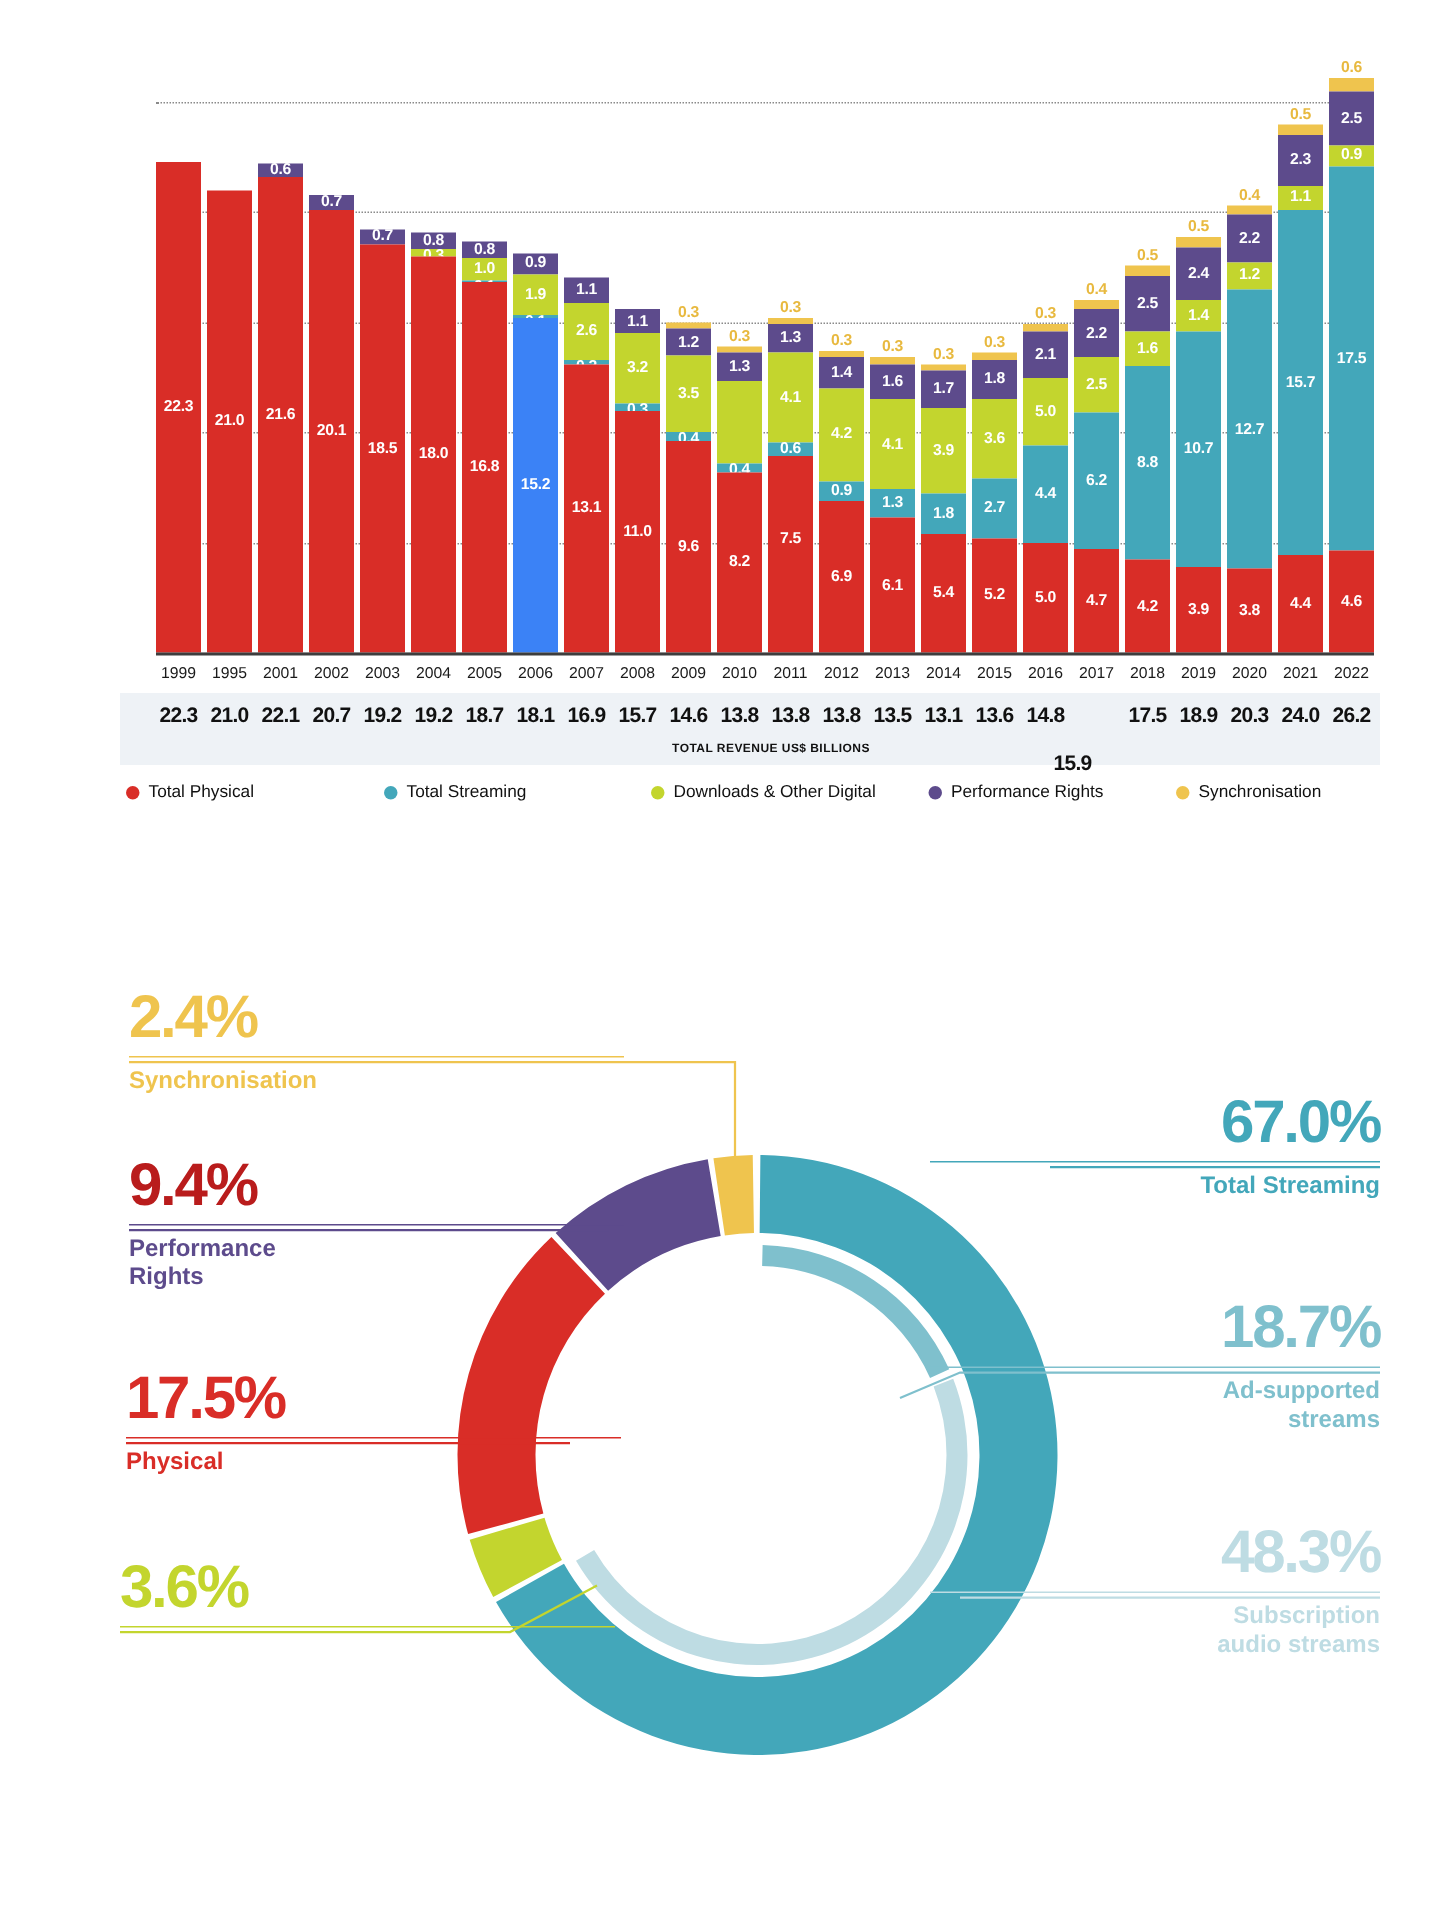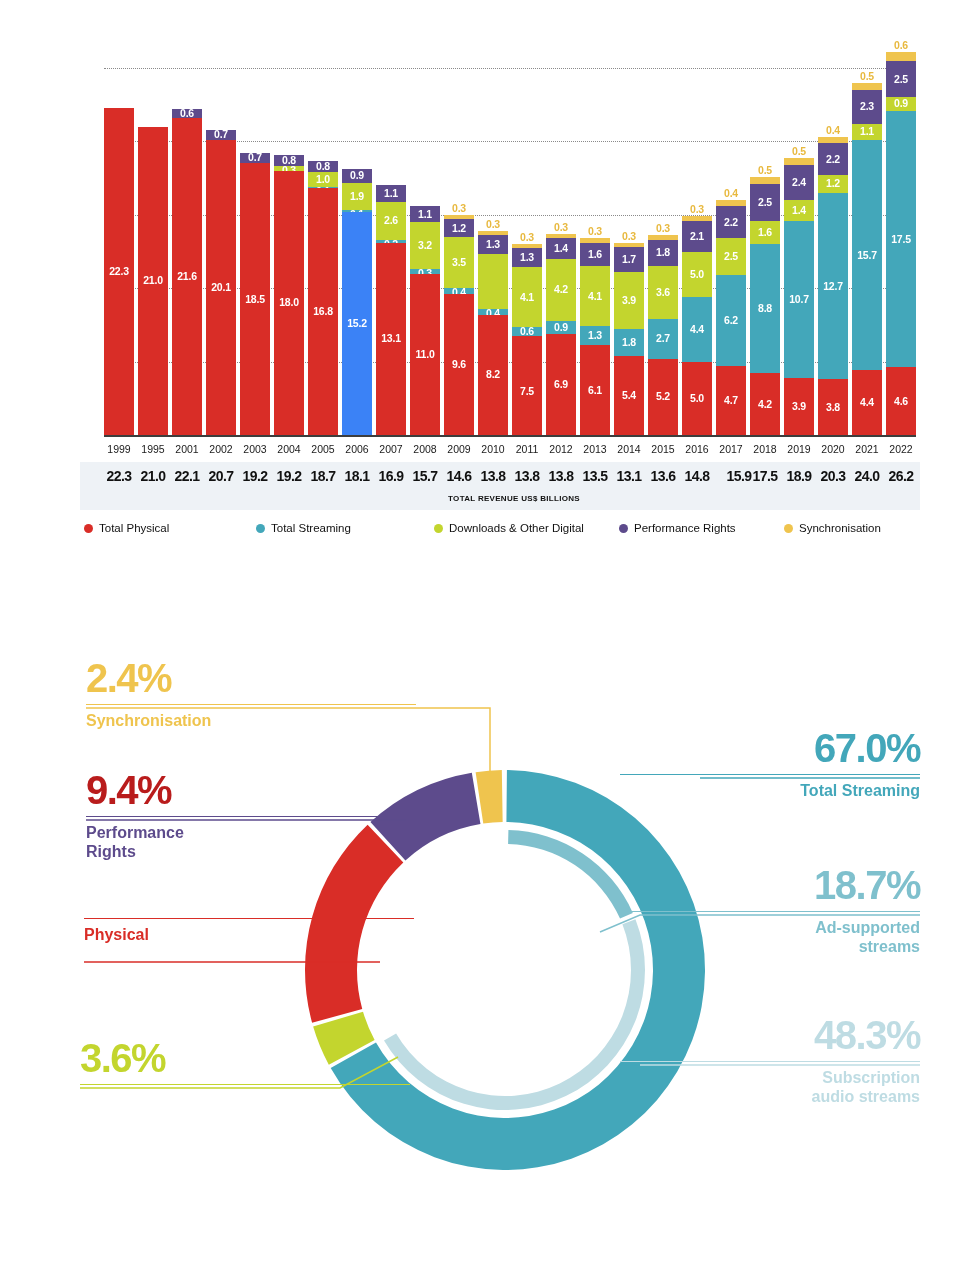--- a/index.html
+++ b/index.html
@@ -202,21 +202,21 @@
         </div>
         <div class="seg" style="height: 19.084px; background: rgb(93, 75, 140);">
           <div class="seg-lab" style="top: 4.042px;">1.3</div>
         </div>
         <div class="seg" style="height: 60.188px; background: rgb(195, 213, 46);">
           <div class="seg-lab" style="top: 24.594px;">4.1</div>
         </div>
         <div class="seg" style="height: 8.808px; background: rgb(67, 167, 186);">
           <div class="seg-lab" style="top: -1px;">0.6</div>
         </div>
-        <div class="seg" style="height: 99px; background: rgb(217, 45, 39);">
+        <div class="seg" style="height: 131px; background: rgb(217, 45, 39);">
           <div class="seg-lab" style="top: 49.55px;">7.5</div>
         </div>
       </div>
       <div class="bar-col" style="left: 442px;">
         <div class="seg" style="height: 4.404px; background: rgb(239, 196, 78);">
           <div class="seg-lab above">0.3</div>
         </div>
         <div class="seg" style="height: 20.552px; background: rgb(93, 75, 140);">
           <div class="seg-lab" style="top: 4.776px;">1.4</div>
         </div>
@@ -442,21 +442,21 @@
         <div class="totlab" style="left: 270px;">16.9</div>
         <div class="totlab" style="left: 304px;">15.7</div>
         <div class="totlab" style="left: 338px;">14.6</div>
         <div class="totlab" style="left: 372px;">13.8</div>
         <div class="totlab" style="left: 406px;">13.8</div>
         <div class="totlab" style="left: 440px;">13.8</div>
         <div class="totlab" style="left: 474px;">13.5</div>
         <div class="totlab" style="left: 508px;">13.1</div>
         <div class="totlab" style="left: 542px;">13.6</div>
         <div class="totlab" style="left: 576px;">14.8</div>
-        <div class="totlab" style="left: 618px;">15.9</div>
+        <div class="totlab" style="left: 594px; margin-top: 32px;">15.9</div>
         <div class="totlab" style="left: 644px;">17.5</div>
         <div class="totlab" style="left: 678px;">18.9</div>
         <div class="totlab" style="left: 712px;">20.3</div>
         <div class="totlab" style="left: 746px;">24.0</div>
         <div class="totlab" style="left: 780px;">26.2</div>
       </div>
     <div id="totals-caption">TOTAL REVENUE US$ BILLIONS</div>
   </div>
 
   <div id="legend">
@@ -508,20 +508,21 @@
         <div style="border-top: 1.5px solid rgb(239, 196, 78); margin: 6px 0px 7px; height: 0px;"></div>
         <div class="cal lbl" style="position: static; color: rgb(239, 196, 78); white-space: pre-line;">Synchronisation</div>
       </div>
       <div style="position: absolute; left: 86px; top: 210px; width: 330px; text-align: left;">
         <div class="cal pct" style="position: static; color: #b91c1c;">9.4%</div>
         <div style="border-top: 1.5px solid rgb(93, 75, 140); margin: 6px 0px 7px; height: 0px;"></div>
         <div class="cal lbl" style="position: static; color: rgb(93, 75, 140); white-space: pre-line;">Performance
 Rights</div>
       </div>
       <div style="position: absolute; left: 84px; top: 352px; width: 330px; text-align: left;">
+        <div class="cal pct" style="position: static; color: rgb(217, 45, 39);">17.5%</div>
         <div style="border-top: 1.5px solid rgb(217, 45, 39); margin: 6px 0px 7px; height: 0px;"></div>
         <div class="cal lbl" style="position: static; color: rgb(217, 45, 39); white-space: pre-line;">Physical</div>
       </div>
       <div style="position: absolute; left: 80px; top: 478px; width: 330px; text-align: left;">
         <div class="cal pct" style="position: static; color: rgb(195, 213, 46);">3.6%</div>
         <div style="border-top: 1.5px solid rgb(195, 213, 46); margin: 6px 0px 7px; height: 0px;"></div>
       </div>
       <div style="position: absolute; left: 620px; top: 168px; width: 300px; text-align: right;">
         <div class="cal pct" style="position: static; color: rgb(67, 167, 186);">67.0%</div>
         <div style="border-top: 1.5px solid rgb(67, 167, 186); margin: 6px 0px 7px; height: 0px;"></div>

